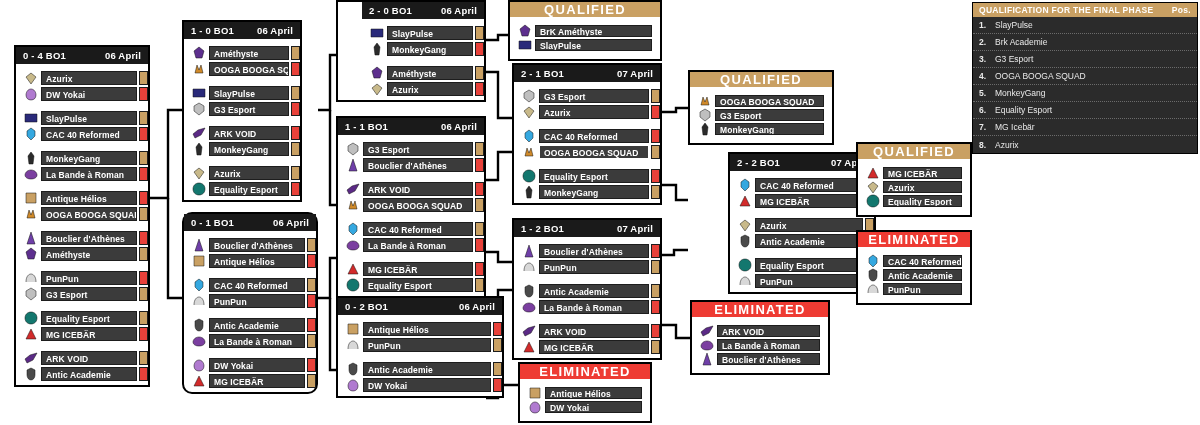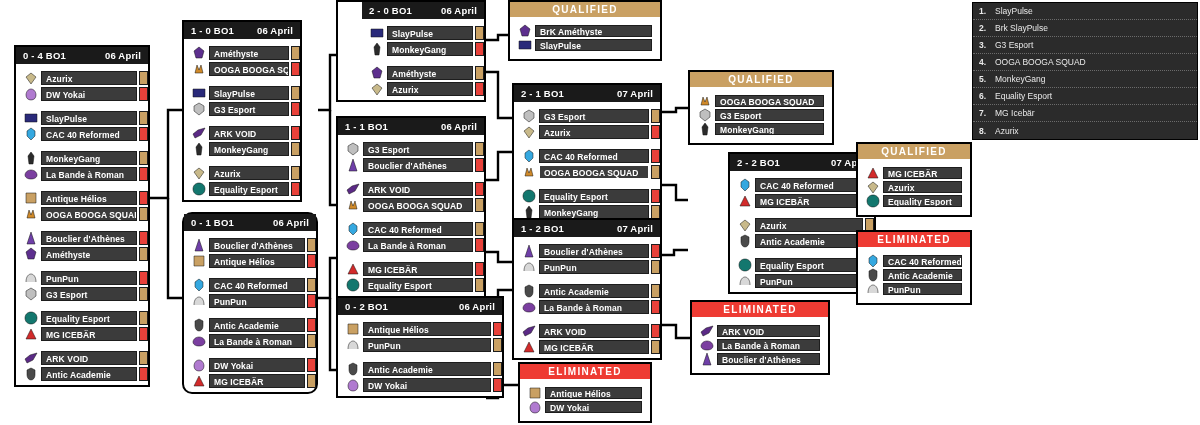--- a/index.html
+++ b/index.html
@@ -17,21 +17,21 @@
     height:17px;background:#1a1a1a;color:#ffffff;
     display:flex;align-items:center;justify-content:space-between;
     padding:0 7px;box-sizing:border-box;
     font-size:9.5px;font-weight:bold;letter-spacing:.2px;
   }
   .group-body{padding:6px 0 4px 0;}
 
   
   .banner{
     height:15px;display:flex;align-items:center;justify-content:center;
-    font-size:10px;font-weight:bold;color:#ffffff;letter-spacing:1.3px;
+    font-size:13px;font-weight:bold;color:#ffffff;letter-spacing:1.3px;
     box-sizing:border-box;
   }
   .banner.qualified{background:#c9a063;}
   .banner.eliminated{background:#ee3b33;}
 
   
   .match{margin:0 0 9px 0;padding-left:8px;position:relative;}
   .match:last-child{margin-bottom:0;}
   .row{display:flex;align-items:center;height:15px;margin-bottom:1px;}
   .row:last-child{margin-bottom:0;}
@@ -652,21 +652,21 @@
         <div class="listrow">
           <span class="logo">
             <svg width="14" height="14" viewBox="0 0 14 14">
               <path d="M1,3 H13 V11 H1 Z" fill="#2a2a7a" stroke="#111" stroke-width="0.5"></path>
             </svg>
           </span>
           <span class="name">SlayPulse</span>
         </div>
       </div>
     </div>
-    <div class="group" style="left: 512px; top: 83px; width: 150px;">
+    <div class="group" style="left: 512px; top: 63px; width: 150px;">
       <div class="group-head">
         <span>2 - 1 BO1</span>
         <span>07 April</span>
       </div>
       <div class="group-body">
         <div class="match">
           <div class="row">
             <span class="logo">
               <svg width="14" height="14" viewBox="0 0 14 14">
                 <path d="M7,1 L12,4 V9 L7,13 L2,9 V4 Z" fill="#bfbfbf" stroke="#111" stroke-width="0.5"></path>
@@ -996,28 +996,32 @@
               <path d="M2,11 C2,5 5,3 7,3 C9,3 12,5 12,11" fill="#d8d8d8" stroke="#111" stroke-width="0.5"></path>
             </svg>
           </span>
           <span class="name">PunPun</span>
         </div>
       </div>
     </div>
   </div>
 
 <div id="rank" style="left: 972px; top: 2px; width: 226px;">
+  <div class="rank-head">
+    <span>QUALIFICATION FOR THE FINAL PHASE</span>
+    <span>Pos.</span>
+  </div>
   <div id="rank-rows">
       <div class="rank-row">
         <span class="rank-pos">1.</span>
         <span class="rank-name">SlayPulse</span>
       </div>
       <div class="rank-row">
         <span class="rank-pos">2.</span>
-        <span class="rank-name">Brk SlayPulse</span>
+        <span class="rank-name">Brk Academie</span>
       </div>
       <div class="rank-row">
         <span class="rank-pos">3.</span>
         <span class="rank-name">G3 Esport</span>
       </div>
       <div class="rank-row">
         <span class="rank-pos">4.</span>
         <span class="rank-name">OOGA BOOGA SQUAD</span>
       </div>
       <div class="rank-row">

